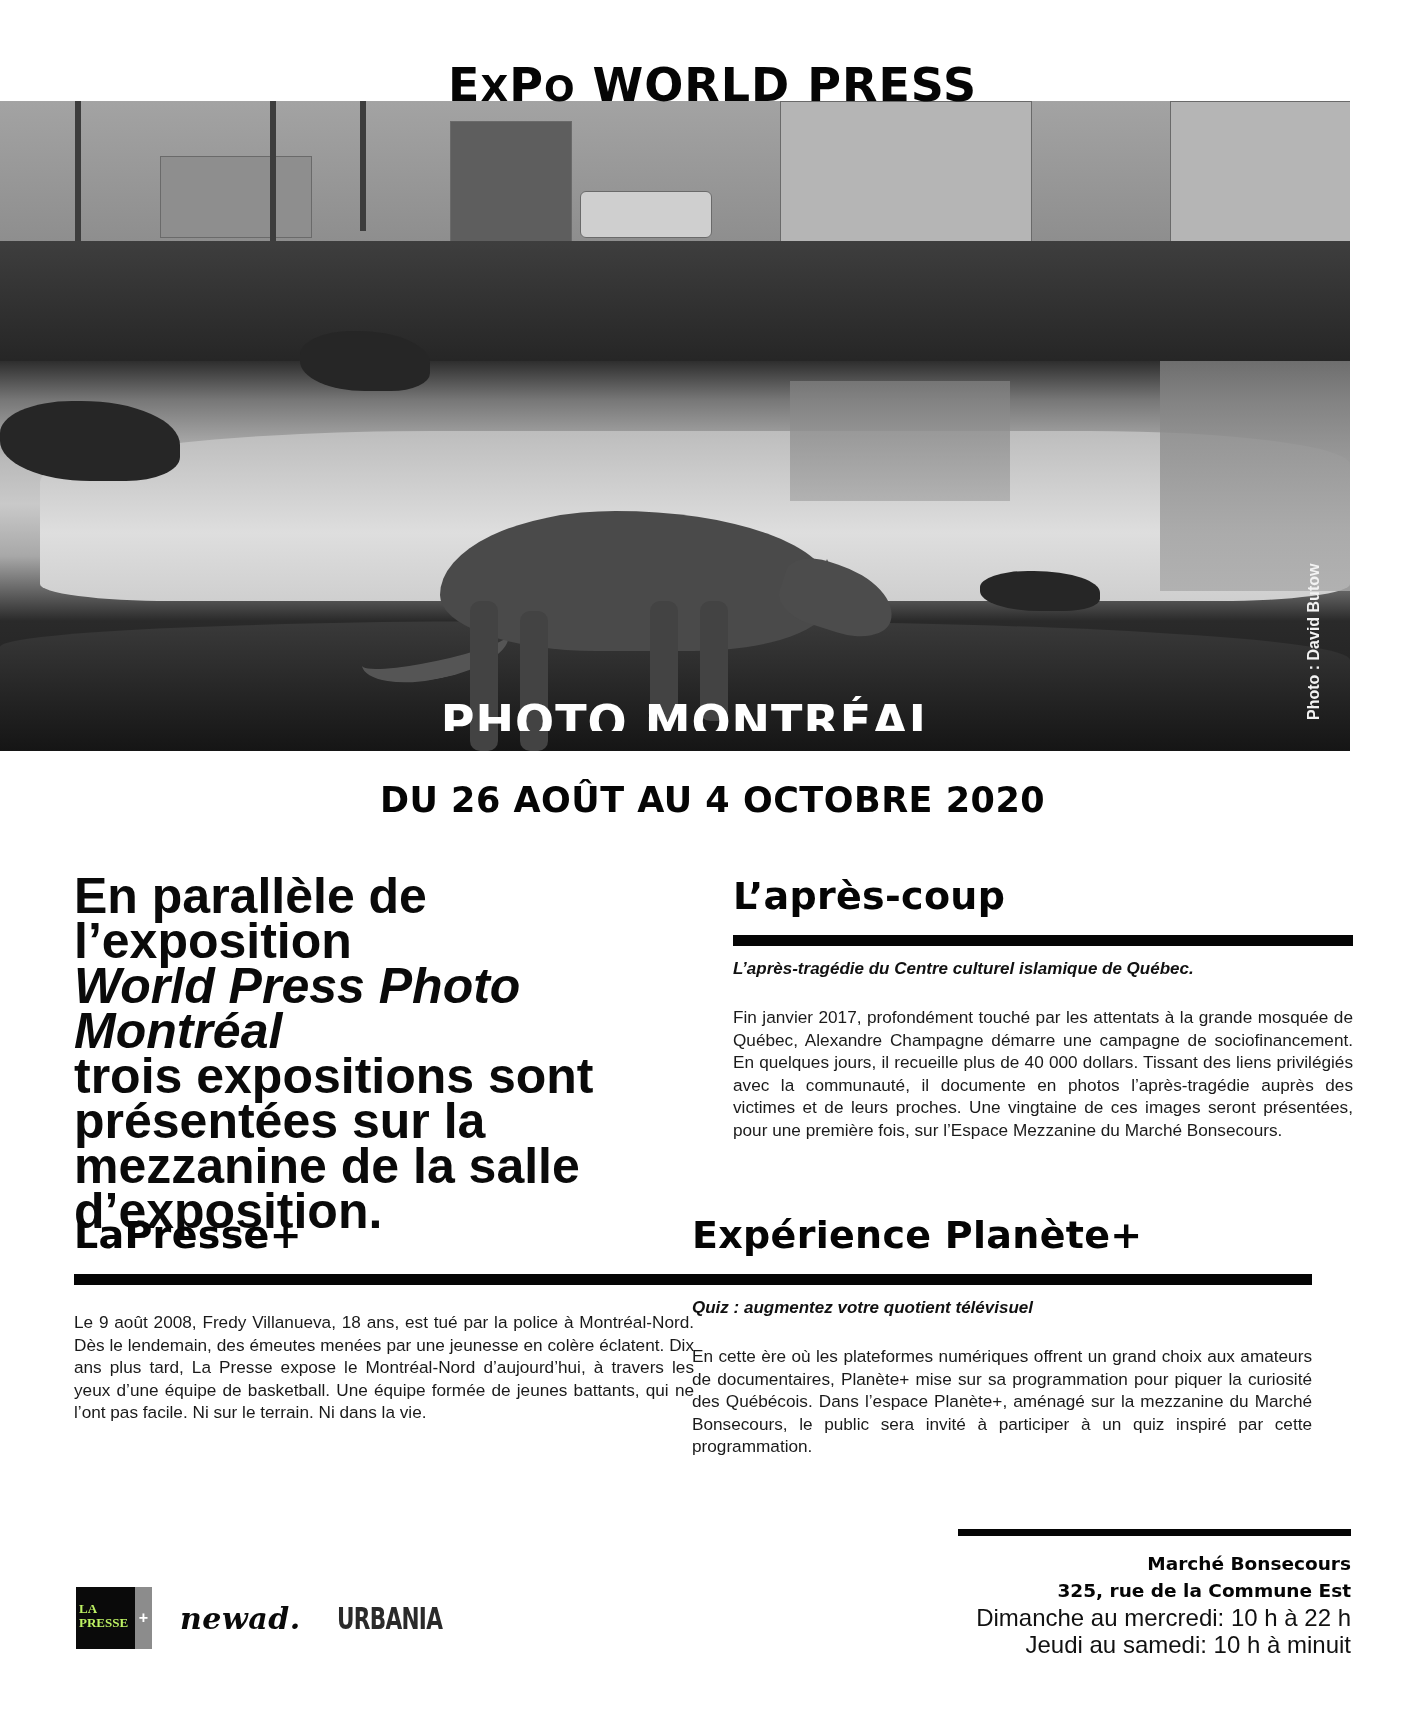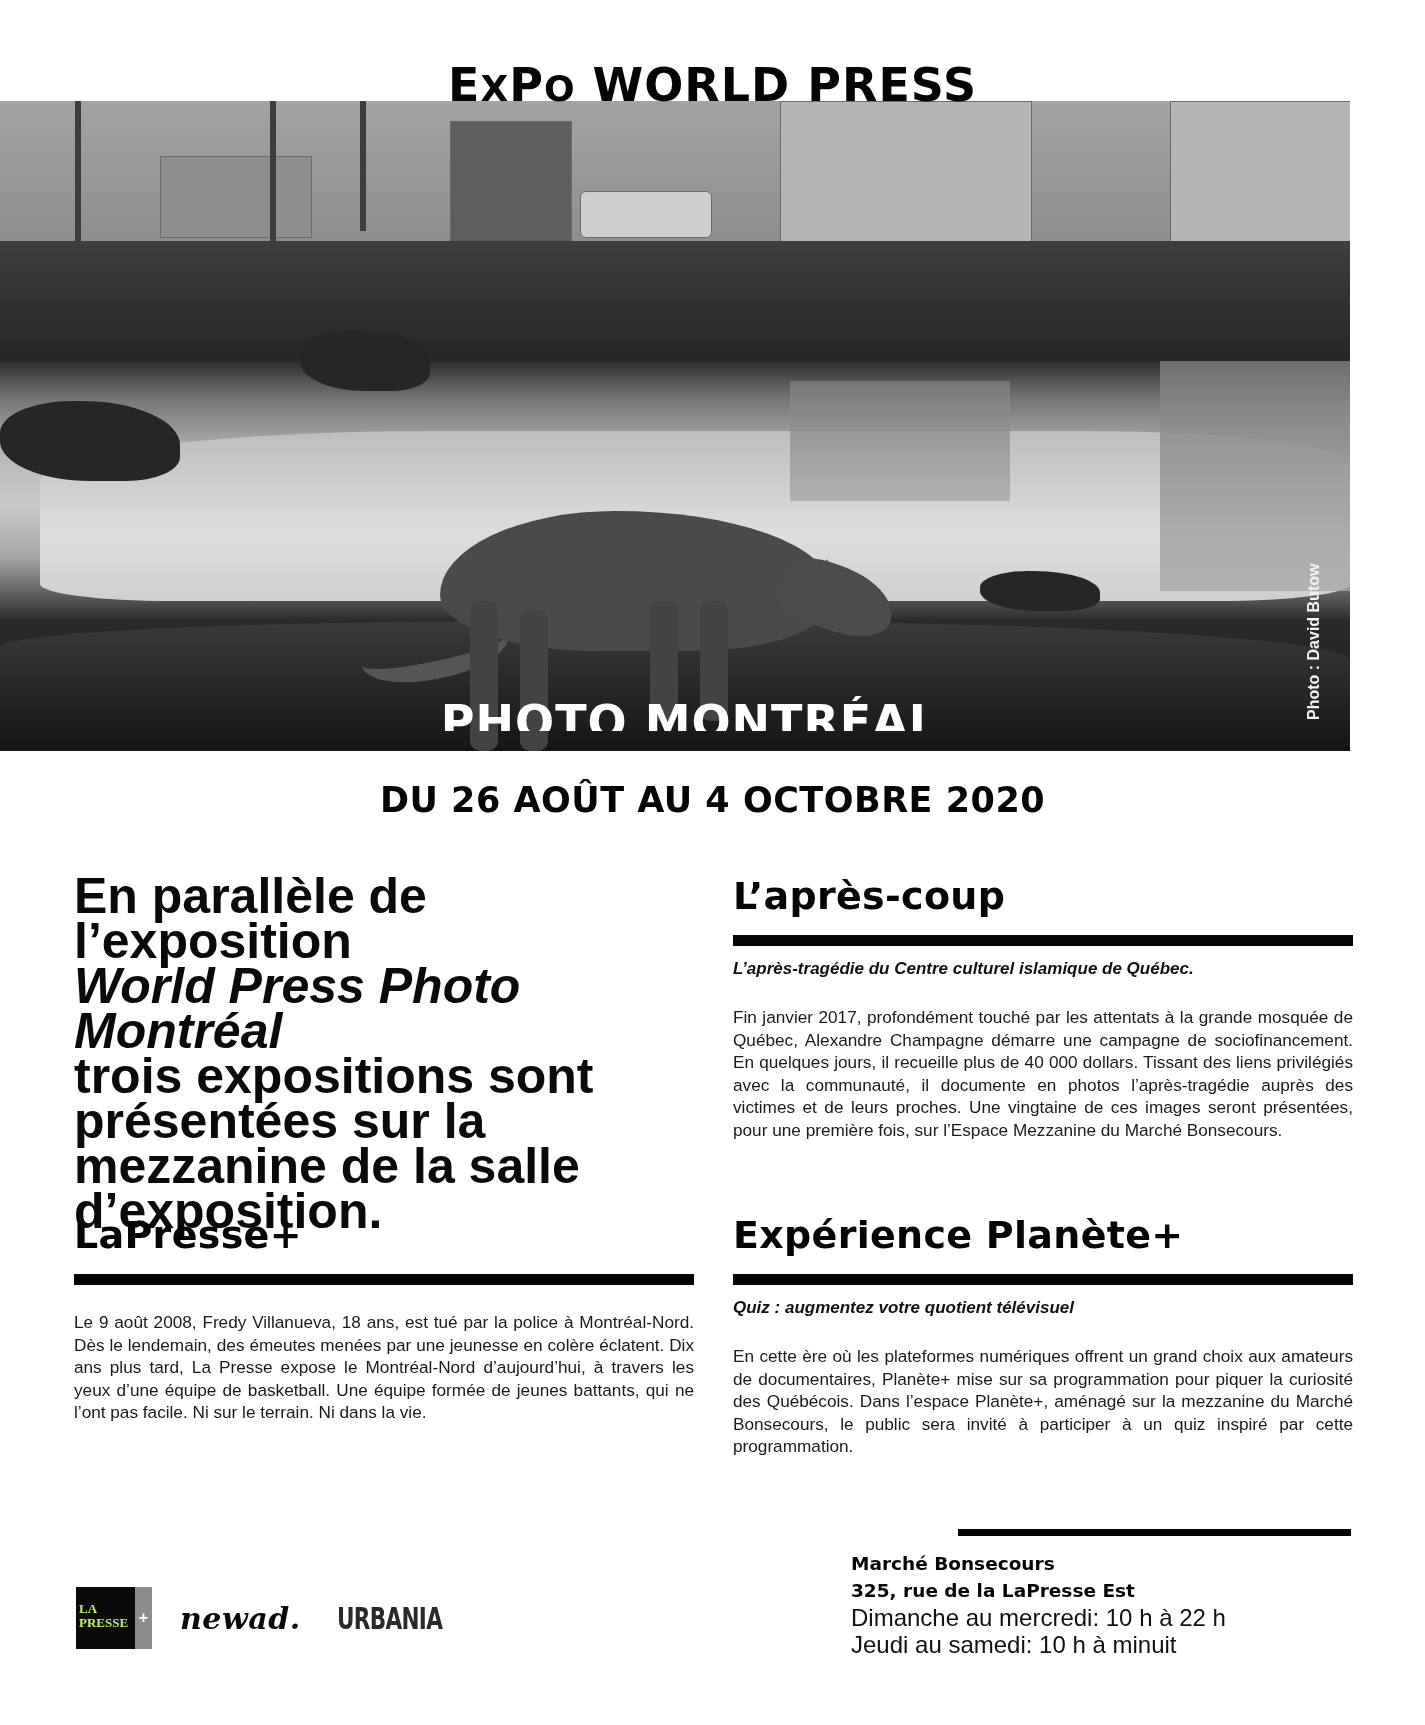--- a/index.html
+++ b/index.html
@@ -46,25 +46,25 @@
 
   
   .section { position:absolute; width:620px; }
   .section .heading { font-family:"DejaVu Sans", sans-serif; font-weight:bold; font-size:38px; line-height:46px; color:#050505; margin:0; letter-spacing:0.3px; }
   .section .rule { height:11px; background:#050505; margin-top:16px; }
   .section .subtitle { font-family:"Liberation Sans", sans-serif; font-weight:bold; font-style:italic; font-size:17px; line-height:22px; margin-top:12px; color:#111; }
   .section .body { font-family:"Liberation Sans", sans-serif; font-size:17.2px; line-height:22.6px; margin-top:26px; color:#1a1a1a; text-align:justify; }
 
   .sec-apres { left:733px; top:873px; }
   .sec-lapresse { left:74px; top:1212px; width:620px; }
-  .sec-planete { left:733px; top:1212px; }
+  .sec-planete { left:692px; top:1212px; }
 
   
   .venue-rule { position:absolute; left:958px; top:1529px; width:393px; height:7px; background:#050505; }
-  .venue { position:absolute; right:74px; top:1550px; text-align:left; width:500px; }
+  .venue { position:absolute; right:74px; top:1550px; text-align:right; width:500px; }
   .venue .name, .venue .addr { font-family:"DejaVu Sans", sans-serif; font-weight:bold; font-size:18.5px; line-height:27px; color:#050505; }
   .venue .hours { font-family:"Liberation Sans", sans-serif; font-size:24px; line-height:27px; color:#111; }
 
   
   .logos { position:absolute; left:76px; top:1587px; height:62px; display:flex; align-items:center; }
   .logo-lapresse { width:76px; height:62px; background:#0a0a0a; position:relative; display:flex; }
   .logo-lapresse .txt { color:#bef264; font-family:Liberation Serif, serif; font-weight:bold; font-size:13px; line-height:14px; padding:15px 0 0 3px; width:58px; }
   .logo-lapresse .plus { position:absolute; right:0; top:0; width:17px; height:62px; background:#8c8c8c; color:#fff; font-weight:bold; font-size:16px; text-align:center; line-height:62px; }
   .logo-newad { margin-left:28px; font-family:"DejaVu Serif", serif; font-weight:bold; font-style:italic; font-size:30px; color:#0a0a0a; letter-spacing:0.5px; }
   .logo-urbania { margin-left:36px; font-family:"DejaVu Sans", sans-serif; font-weight:bold; font-size:30px; color:#2a2a2a; transform:scaleX(0.72); transform-origin:left center; letter-spacing:-1px; }
@@ -131,21 +131,21 @@
 <div class="section sec-planete">
   <h2 class="heading">Expérience Planète+</h2>
   <div class="rule"></div>
   <div class="subtitle">Quiz : augmentez votre quotient télévisuel</div>
   <div class="body">En cette ère où les plateformes numériques offrent un grand choix aux amateurs de documentaires, Planète+ mise sur sa programmation pour piquer la curiosité des Québécois. Dans l’espace Planète+, aménagé sur la mezzanine du Marché Bonsecours, le public sera invité à participer à un quiz inspiré par cette programmation.</div>
 </div>
 
 <div class="venue-rule"></div>
 <div class="venue">
   <div class="name">Marché Bonsecours</div>
-  <div class="addr">325, rue de la LaPresse Est</div>
+  <div class="addr">325, rue de la Commune Est</div>
   <div class="hours">Dimanche au mercredi: 10 h à 22 h</div>
   <div class="hours">Jeudi au samedi: 10 h à minuit</div>
 </div>
 
 <div class="logos">
   <div class="logo-lapresse">
     <div class="txt">
       <span>LA</span><br>
       <span>PRESSE</span>
     </div>

